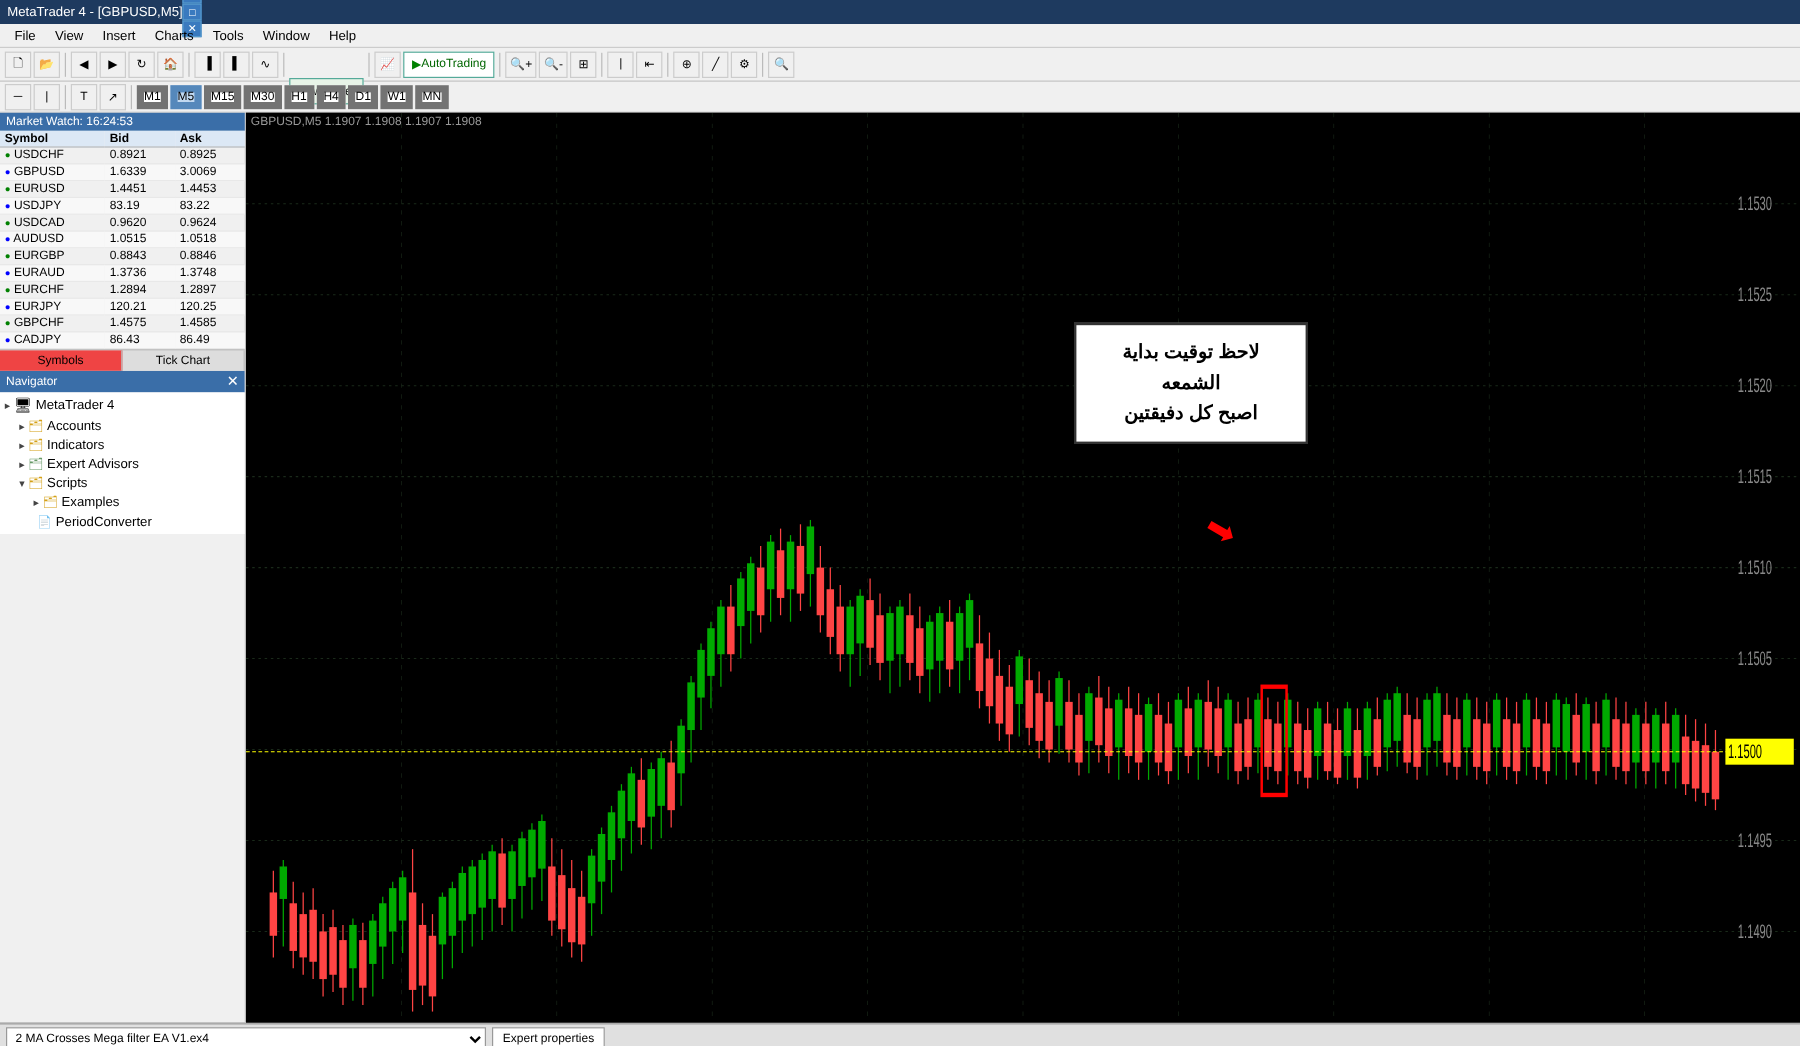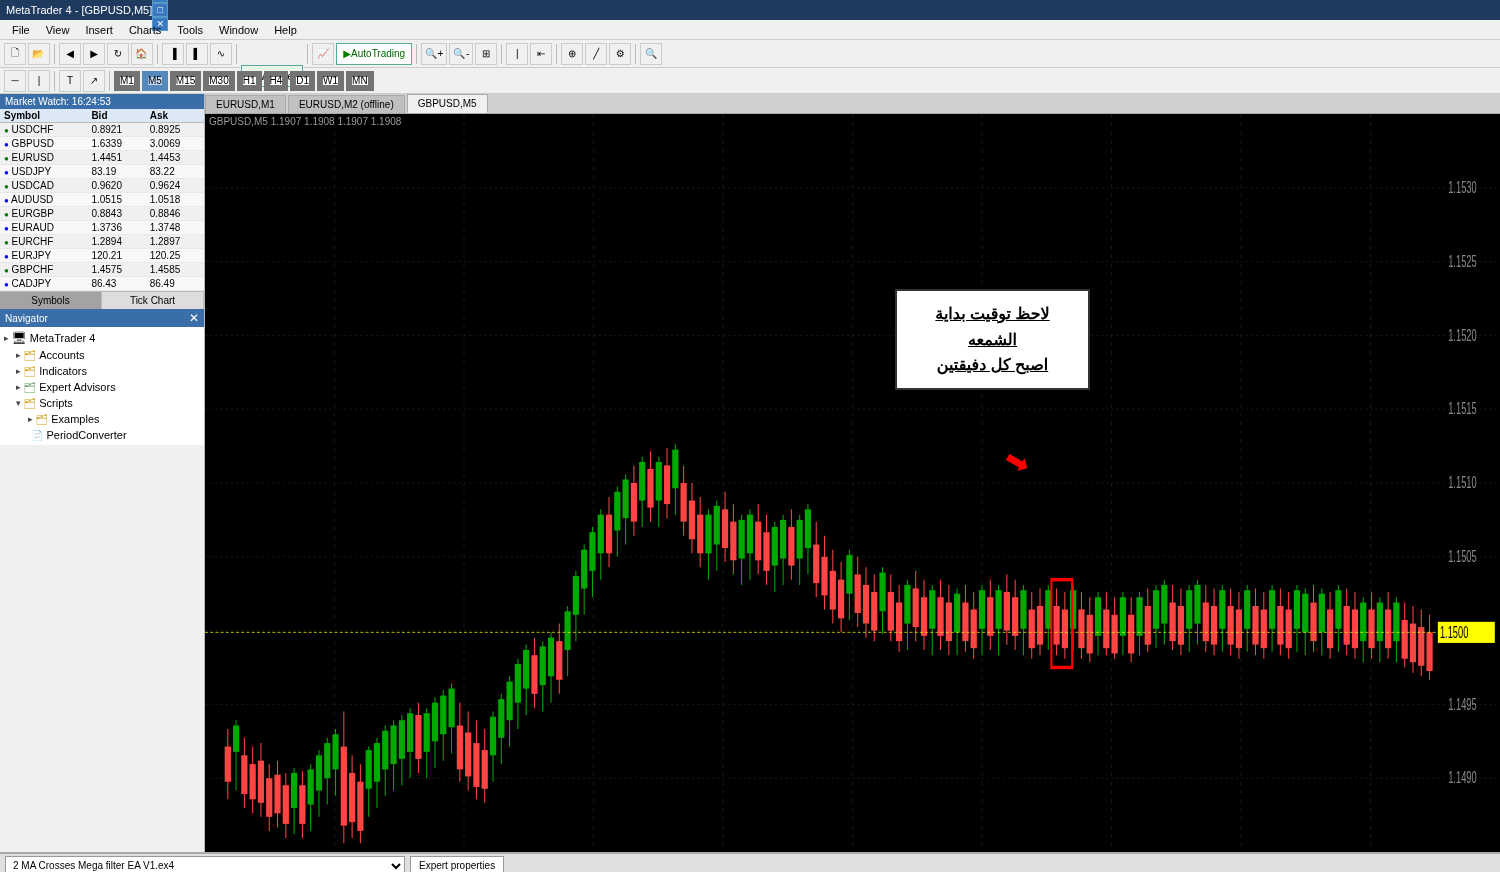--- a/index.html
+++ b/index.html
@@ -32,21 +32,21 @@
 
     
     #market-watch { flex: 0 0 auto; }
     #market-watch-header { background: #3a6ea8; color: #fff; padding: 2px 5px; font-size: 10px; display: flex; justify-content: space-between; }
     #market-watch-table { width: 100%; border-collapse: collapse; font-size: 10px; }
     #market-watch-table th { background: #dce8f5; padding: 1px 4px; border-bottom: 1px solid #bbb; text-align: left; font-weight: bold; }
     #market-watch-table td { padding: 1px 4px; border-bottom: 1px solid #e8e8e8; }
     #market-watch-table tr:nth-child(even) { background: #f8f8f8; }
     #market-watch-tabs { display: flex; background: #ddd; border-top: 1px solid #bbb; }
     .mw-tab { flex: 1; text-align: center; padding: 3px; cursor: pointer; font-size: 10px; border-right: 1px solid #bbb; }
-    .mw-tab.active { background: #a3a3a3; border-bottom: none; }
+    .mw-tab.active { background: #ef4444; border-bottom: none; }
 
     
     #navigator { flex: 1; overflow: auto; }
     #navigator-header { background: #3a6ea8; color: #fff; padding: 2px 5px; font-size: 10px; display: flex; justify-content: space-between; align-items: center; }
     #navigator-header .close-x { cursor: pointer; color: #fff; font-size: 12px; }
     .nav-tree { font-size: 11px; background: #fff; padding: 2px 0; }
     .nav-item { padding: 2px 4px; display: flex; align-items: center; gap: 3px; cursor: pointer; }
     .nav-item .indent1 { margin-left: 12px; }
     .nav-item .indent2 { margin-left: 24px; }
     .tree-icon { font-size: 9px; color: #444; }
@@ -56,21 +56,21 @@
     #chart-tabs { background: #d0d0d0; display: flex; border-bottom: 1px solid #aaa; align-items: flex-end; }
     .chart-tab { padding: 3px 10px; font-size: 10px; cursor: pointer; background: #c0c0c0; border: 1px solid #aaa; border-bottom: none; margin-right: 2px; }
     .chart-tab.active { background: #f0f0f0; border-bottom: 1px solid #f0f0f0; }
     #chart-container { flex: 1; position: relative; background: #000; overflow: hidden; }
     #chart-title { position: absolute; top: 2px; left: 4px; color: #999; font-size: 10px; z-index: 5; }
 
     
     #chart-svg { width: 100%; height: 100%; }
 
     
-    #annotation-popup { position: absolute; background: #fff; border: 2px solid #333; padding: 10px 15px; font-size: 14px; text-align: center; direction: rtl; line-height: 1.6; z-index: 20; width: 200px; text-decoration: underline; }
+    #annotation-popup { position: absolute; background: #fff; border: 2px solid #333; padding: 10px 15px; font-size: 14px; text-align: center; direction: rtl; line-height: 1.6; z-index: 20; width: 200px; }
 
     
     #bottom-panel { height: 230px; background: #f0f0f0; border-top: 2px solid #aaa; display: flex; flex-direction: column; }
     #bottom-toolbar { height: 24px; background: #e0e0e0; border-bottom: 1px solid #ccc; display: flex; align-items: center; padding: 0 5px; gap: 5px; }
     #ea-selector { flex: 1; max-width: 400px; height: 20px; border: 1px solid #999; background: #fff; font-size: 10px; padding: 0 3px; }
     .prop-btn { height: 20px; padding: 0 8px; font-size: 10px; background: #fff; border: 1px solid #999; cursor: pointer; }
   </style>
 </head>
 <body>
 
@@ -295,25 +295,20 @@
           <span class="indent2 tree-icon">  </span>
           <span style="font-size:10px; color:#6699cc;">📄</span>
           <span>PeriodConverter</span>
         </div>
       </div>
     </div>
   </div>
 
   <div id="chart-area">
 
-    <div id="chart-tabs">
-      <div class="chart-tab">EURUSD,M1</div>
-      <div class="chart-tab">EURUSD,M2 (offline)</div>
-      <div class="chart-tab active">GBPUSD,M5</div>
-    </div>
 
     <div id="chart-container">
       <div id="chart-title">GBPUSD,M5  1.1907  1.1908  1.1907  1.1908</div>
 
       
       <svg id="chart-svg" viewBox="0 0 1250 420" preserveAspectRatio="none">
 
         <rect width="1250" height="420" fill="#000"></rect>
 
         <g stroke="#1a2a1a" stroke-width="0.5" stroke-dasharray="2,3">

